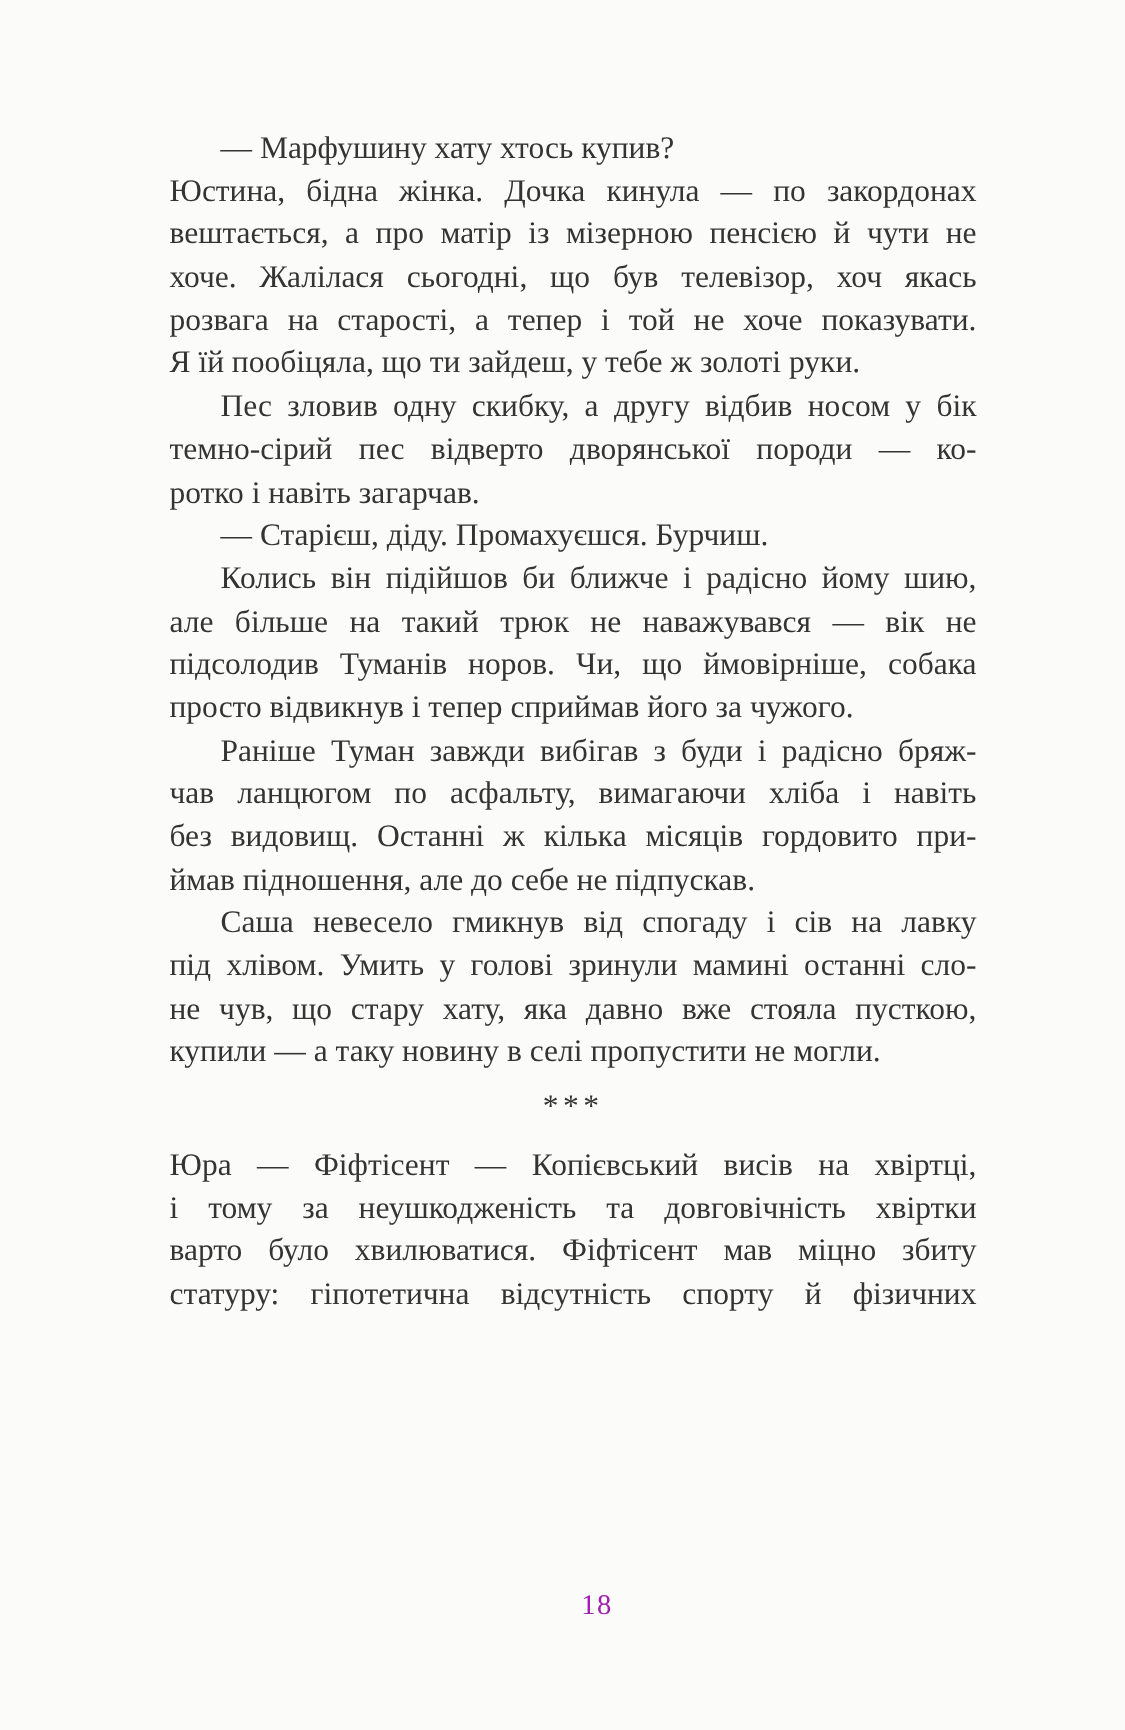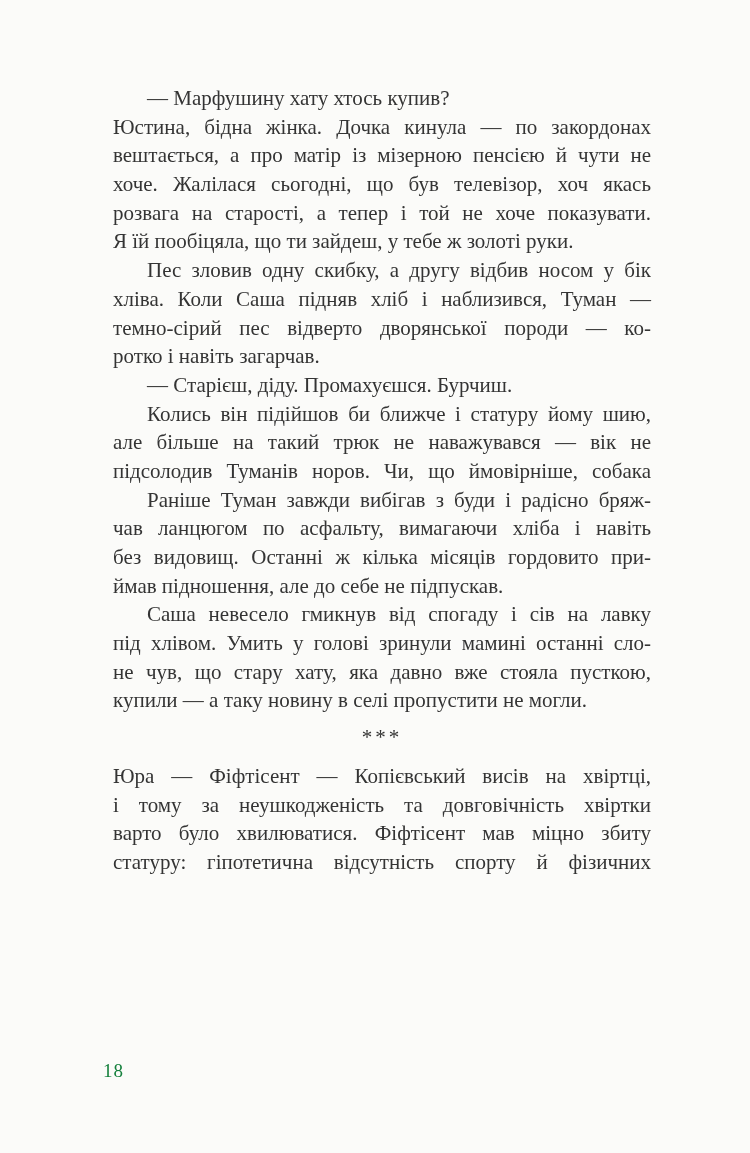--- a/index.html
+++ b/index.html
@@ -46,56 +46,57 @@
   .section-break {
     margin: 8px 0 10px 0;
     height: 28.7px;
     line-height: 28.7px;
     text-align: center;
     letter-spacing: 3px;
     font-size: 21px;
   }
   .page-number {
     position: absolute;
-    left: 103px;
+    left: 129px;
     top: 1060px;
     width: 538px;
+    text-align: center;
     font-size: 19px;
     letter-spacing: 1px;
-    color: #15803d;
+    color: #a21caf;
   }
 </style>
 </head>
 <body style="background: rgb(251, 251, 249);">
 
 <div class="book-page" style="color: rgb(52, 52, 52);">
   <div class="text-block" id="text-block">
       <div class="paragraph">
         <div class="line indent nojust">— Марфушину хату хтось купив?</div>
       </div>
       <div class="paragraph">
         <div class="line">Юстина, бідна жінка. Дочка кинула — по закордонах</div>
         <div class="line">вештається, а про матір із мізерною пенсією й чути не</div>
         <div class="line">хоче. Жалілася сьогодні, що був телевізор, хоч якась</div>
         <div class="line">розвага на старості, а тепер і той не хоче показувати.</div>
         <div class="line nojust">Я їй пообіцяла, що ти зайдеш, у тебе ж золоті руки.</div>
       </div>
       <div class="paragraph">
         <div class="line indent">Пес зловив одну скибку, а другу відбив носом у бік</div>
-        <div class="line">хліва. Коли Саша підняв хліб і наблизився, Туман —</div>
         <div class="line">темно-сірий пес відверто дворянської породи — ко-</div>
         <div class="line nojust">ротко і навіть загарчав.</div>
       </div>
       <div class="paragraph">
         <div class="line indent nojust">— Старієш, діду. Промахуєшся. Бурчиш.</div>
       </div>
       <div class="paragraph">
-        <div class="line indent">Колись він підійшов би ближче і статуру йому шию,</div>
+        <div class="line indent">Колись він підійшов би ближче і радісно йому шию,</div>
         <div class="line">але більше на такий трюк не наважувався — вік не</div>
         <div class="line">підсолодив Туманів норов. Чи, що ймовірніше, собака</div>
+        <div class="line nojust">просто відвикнув і тепер сприймав його за чужого.</div>
       </div>
       <div class="paragraph">
         <div class="line indent">Раніше Туман завжди вибігав з буди і радісно бряж-</div>
         <div class="line">чав ланцюгом по асфальту, вимагаючи хліба і навіть</div>
         <div class="line">без видовищ. Останні ж кілька місяців гордовито при-</div>
         <div class="line nojust">ймав підношення, але до себе не підпускав.</div>
       </div>
       <div class="paragraph">
         <div class="line indent">Саша невесело гмикнув від спогаду і сів на лавку</div>
         <div class="line">під хлівом. Умить у голові зринули мамині останні сло-</div>

